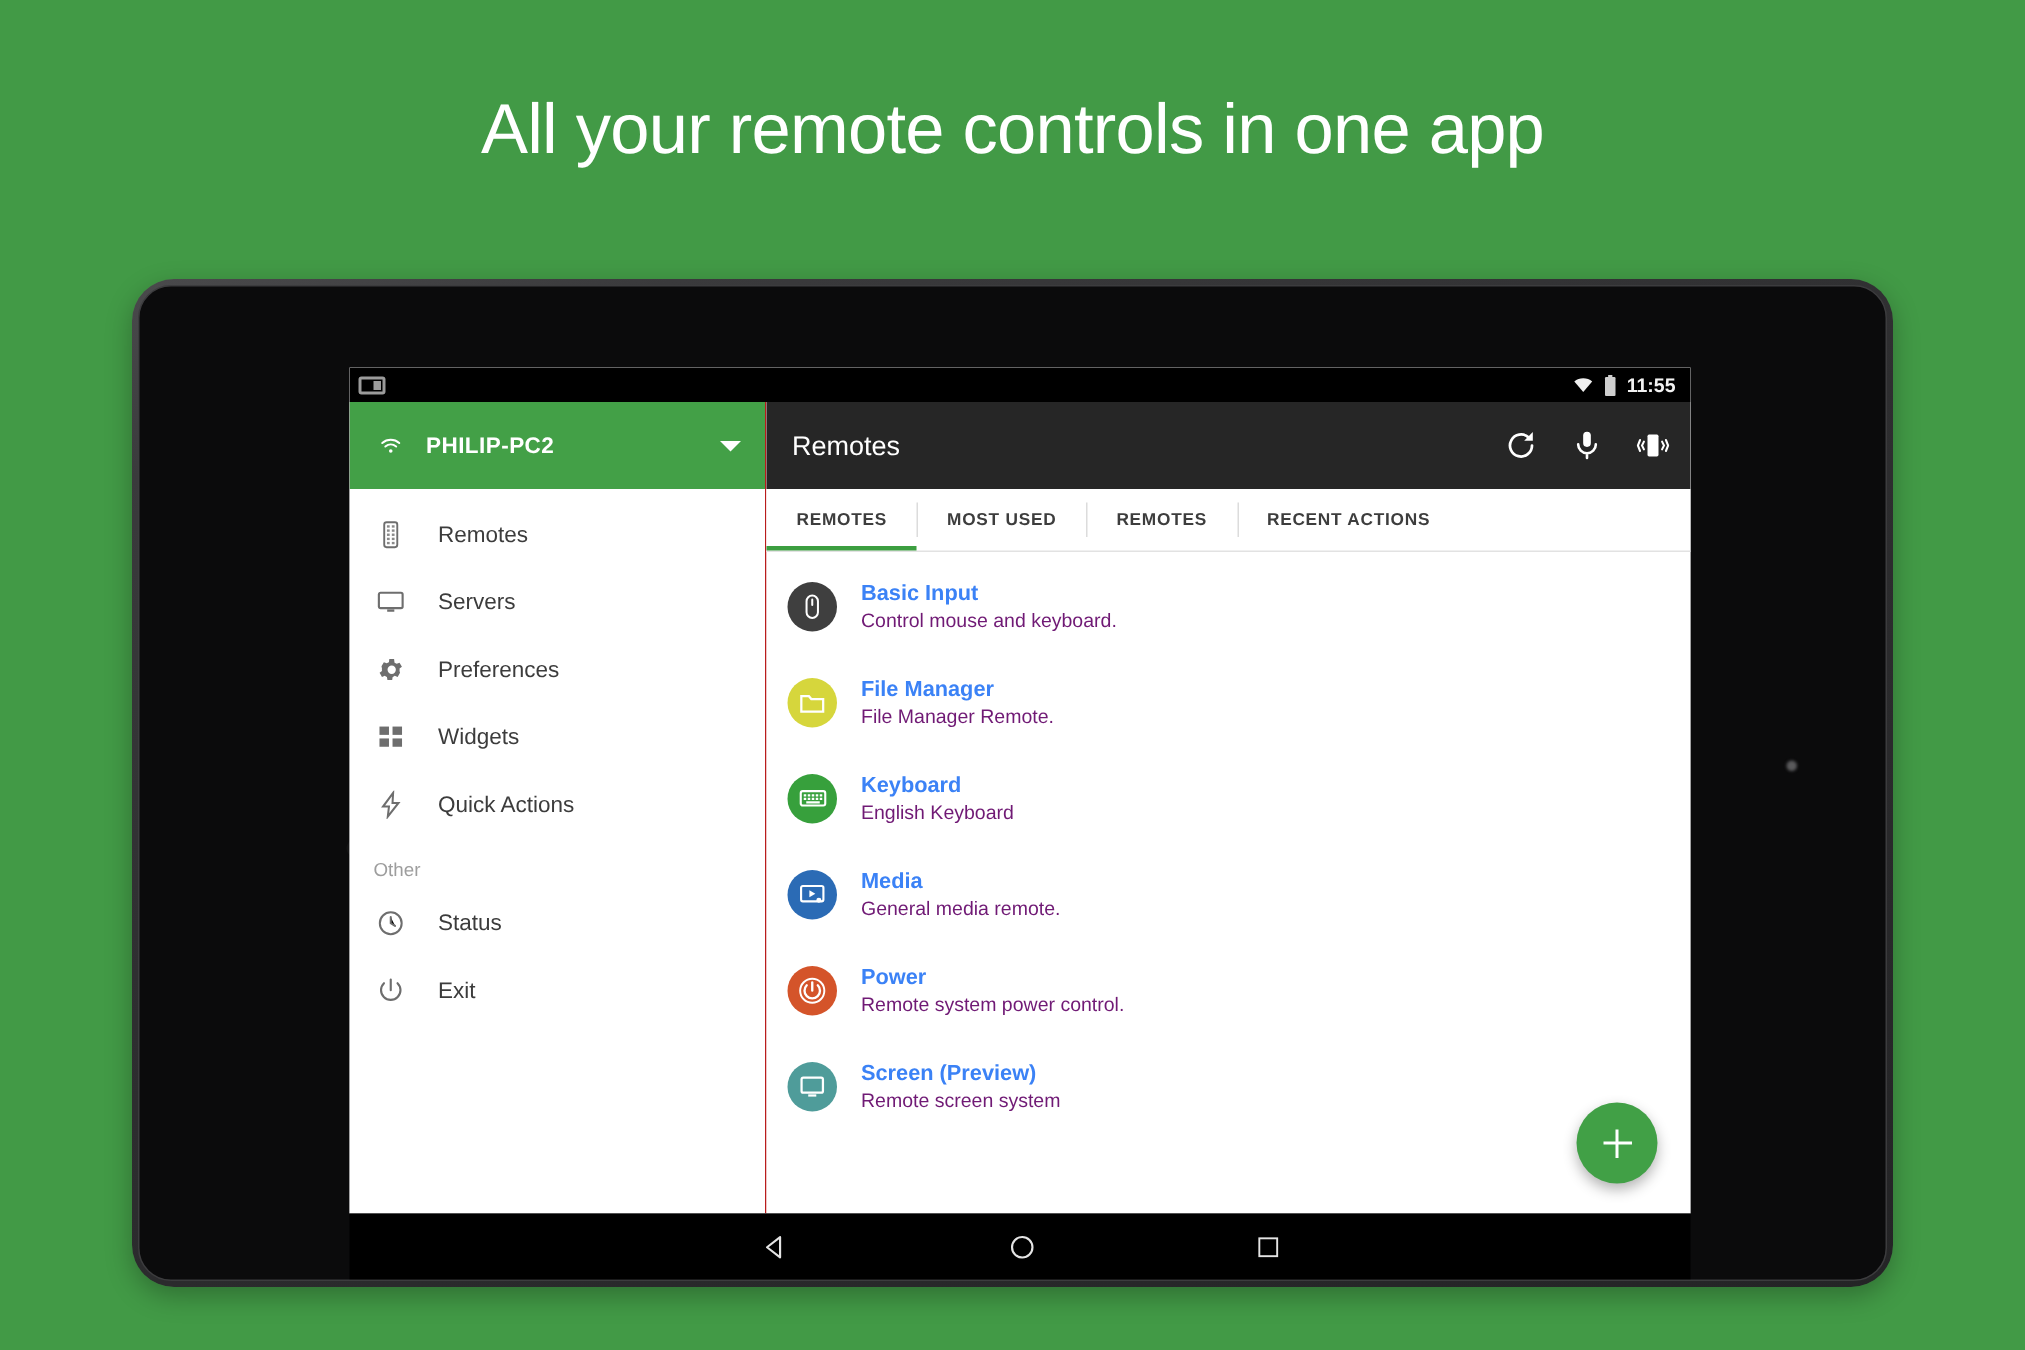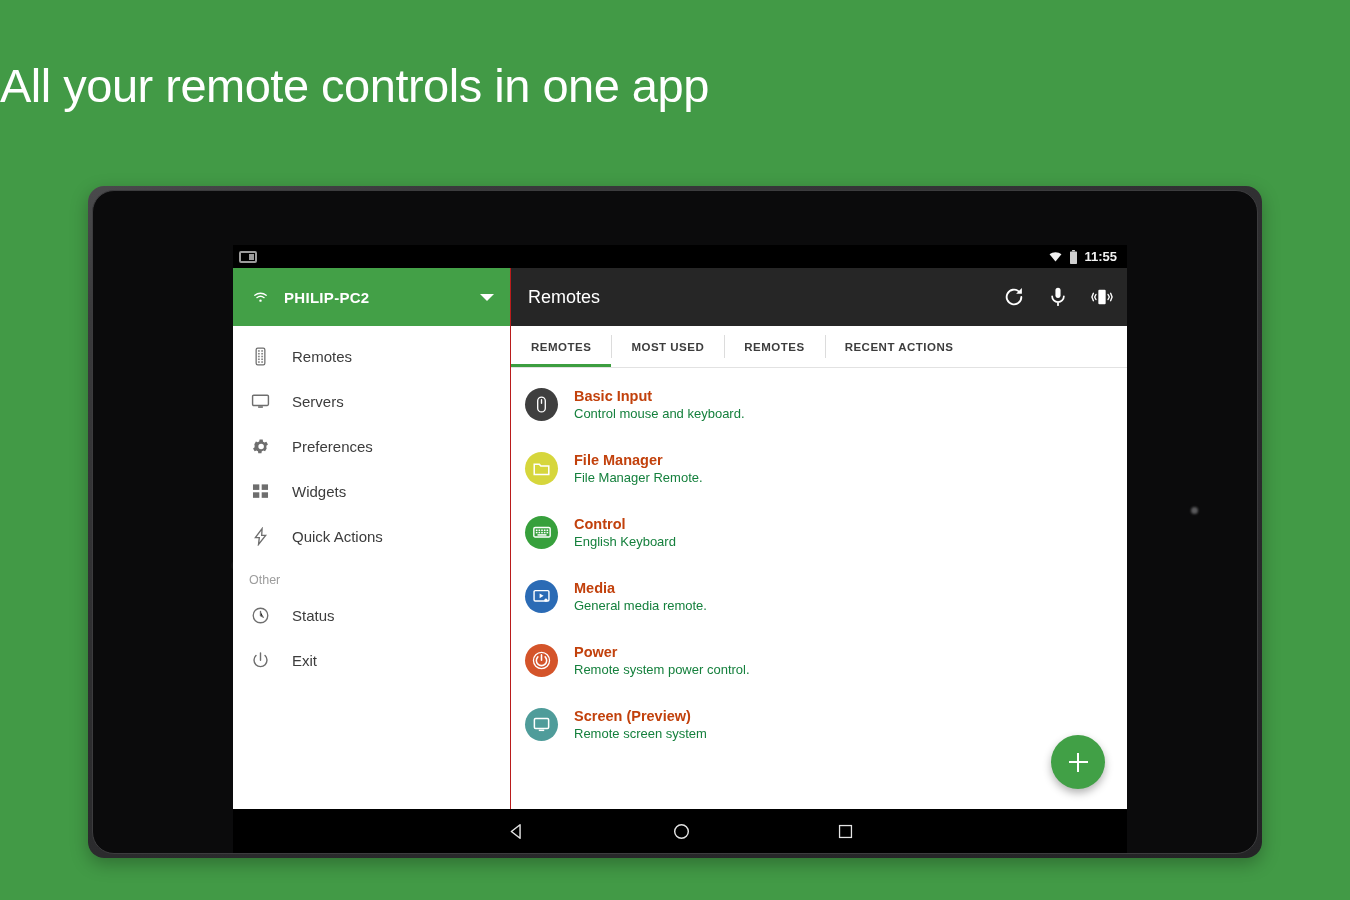--- a/index.html
+++ b/index.html
@@ -7,34 +7,35 @@
     width: 1350px; height: 900px;
     overflow: hidden;
     font-family: "Liberation Sans", sans-serif;
   }
   body { background: #429a46; position: relative; }
 
   
   .headline {
     position: absolute;
     top: 60px; left: 0; width: 1350px;
+    text-align: center;
     color: #ffffff;
     font-size: 47px;
     font-weight: 400;
     letter-spacing: -0.5px;
     line-height: 1.1;
   }
 
   
   .tablet {
     position: absolute;
     left: 88px; top: 186px;
     width: 1174px; height: 672px;
     background: linear-gradient(160deg,#4a4a4c 0%,#3a3a3c 12%,#2e2e30 45%,#242426 100%);
-    border-radius: 16px;
+    border-radius: 28px;
     padding: 4px;
     box-shadow: 0 6px 18px rgba(0,0,0,.28);
   }
   .tablet-inner {
     position: relative;
     width: 100%; height: 100%;
     background: #0b0b0c;
     border-radius: 22px;
     border: 1px solid #3c3c3e;
     overflow: hidden;
@@ -165,22 +166,22 @@
     display: flex; align-items: center;
     height: 64px; padding-left: 14px; gap: 16px;
     cursor: pointer;
   }
   .r-avatar {
     width: 33px; height: 33px; border-radius: 50%;
     display: flex; align-items: center; justify-content: center;
     flex: none;
   }
   .r-text { display: flex; flex-direction: column; gap: 2px; }
-  .r-title { font-size: 14.5px; font-weight: 700; color: #c2410c; }
-  .r-sub { font-size: 13px; color: #15803d; }
+  .r-title { font-size: 14.5px; font-weight: 700; color: #3b82f6; }
+  .r-sub { font-size: 13px; color: #701a75; }
 
   .fab {
     position: absolute; right: 22px; bottom: 20px;
     width: 54px; height: 54px; border-radius: 50%;
     background: #41a046;
     display: flex; align-items: center; justify-content: center;
     box-shadow: 0 4px 9px rgba(0,0,0,.3);
     cursor: pointer;
   }
   .fab .plus-h, .fab .plus-v { position: absolute; background: #fff; }
@@ -391,21 +392,21 @@
                     <rect x="4.6" y="11.8" width="2" height="1.8"></rect>
                       <rect x="7.8" y="11.8" width="2" height="1.8"></rect>
                     <rect x="11" y="11.8" width="2" height="1.8"></rect>
                       <rect x="14.2" y="11.8" width="2" height="1.8"></rect>
                     <rect x="17.4" y="11.8" width="2" height="1.8"></rect>
                     <rect x="6.6" y="14.6" width="10.8" height="1.8"></rect>
                   </g>
                 </svg>
               </span>
               <span class="r-text">
-                <span class="r-title">Control</span>
+                <span class="r-title">Keyboard</span>
                 <span class="r-sub">English Keyboard</span>
               </span>
             </div>
 
             <div class="r-item">
               <span class="r-avatar" style="background:#2b6bb5">
                 <svg width="19" height="19" viewBox="0 0 24 24">
                   <rect x="2.6" y="4.6" width="18.8" height="13" rx="1.5" fill="none" stroke="#ffffff" stroke-width="1.8"></rect>
                   <path fill="#ffffff" d="M9.6 8.2v6l5-3z"></path>
                   <circle cx="17.6" cy="16.6" r="2.1" fill="#ffffff"></circle>

